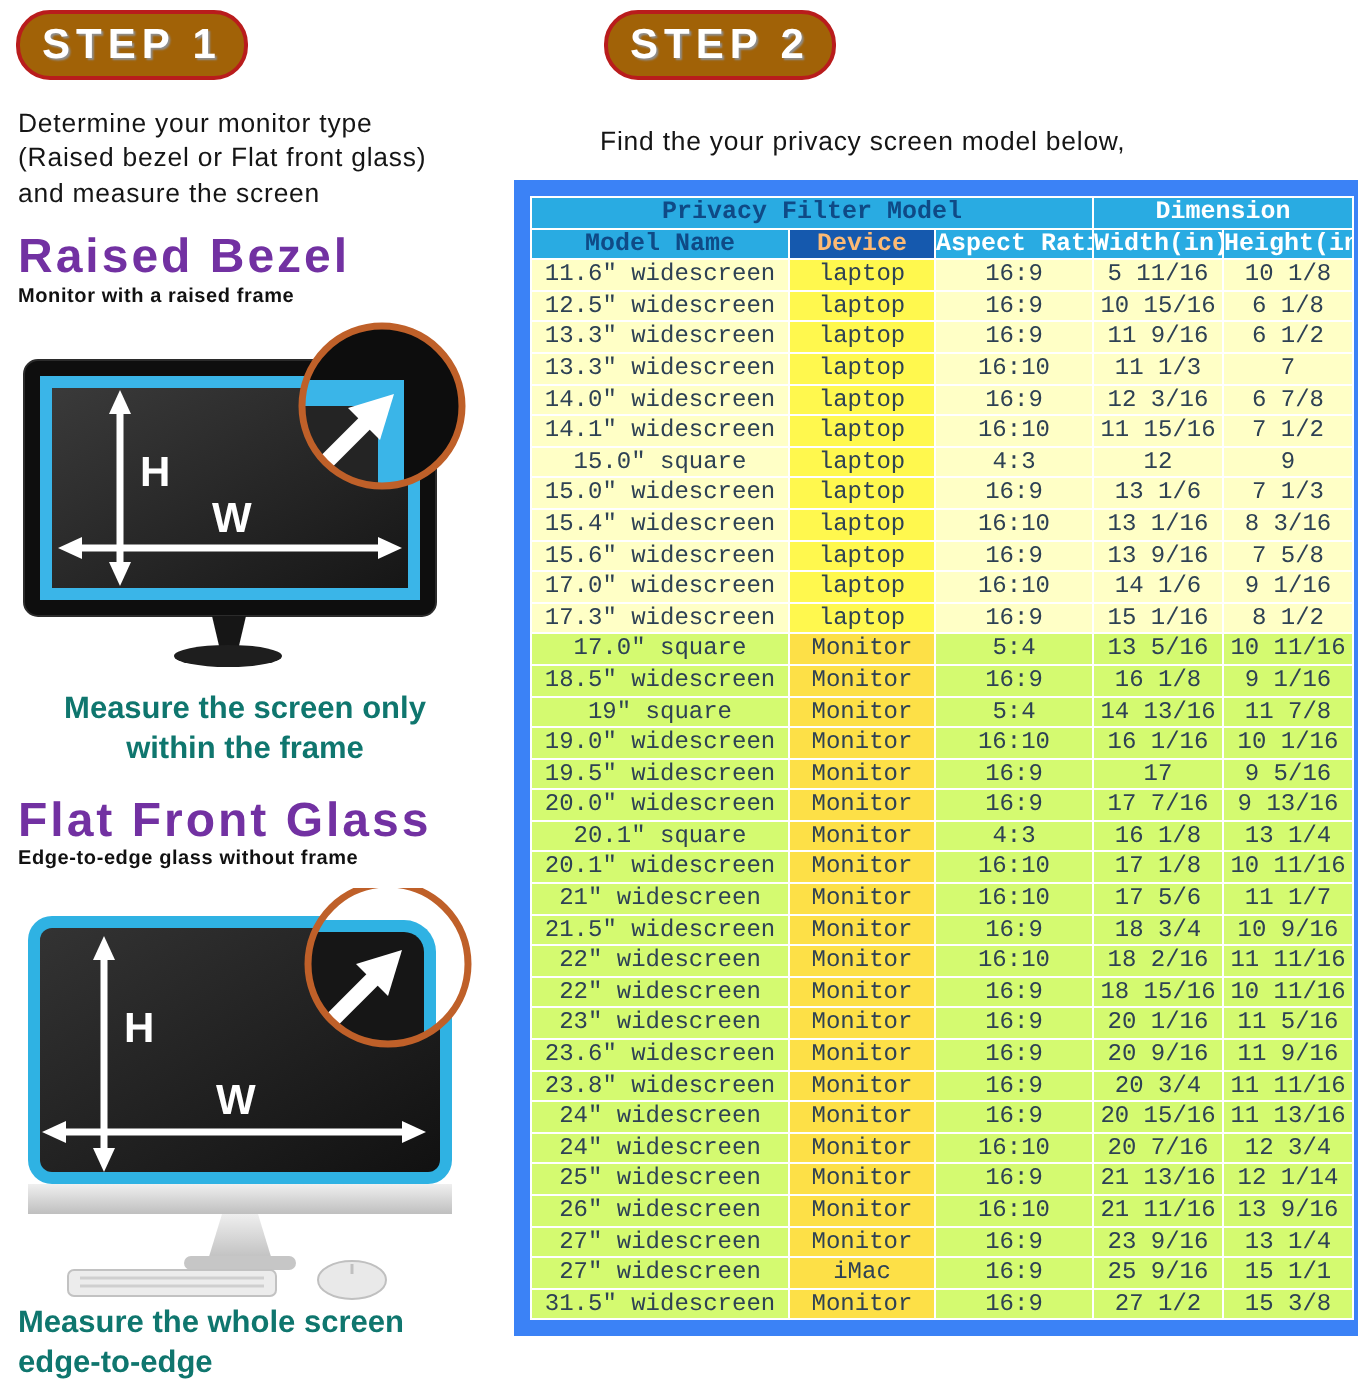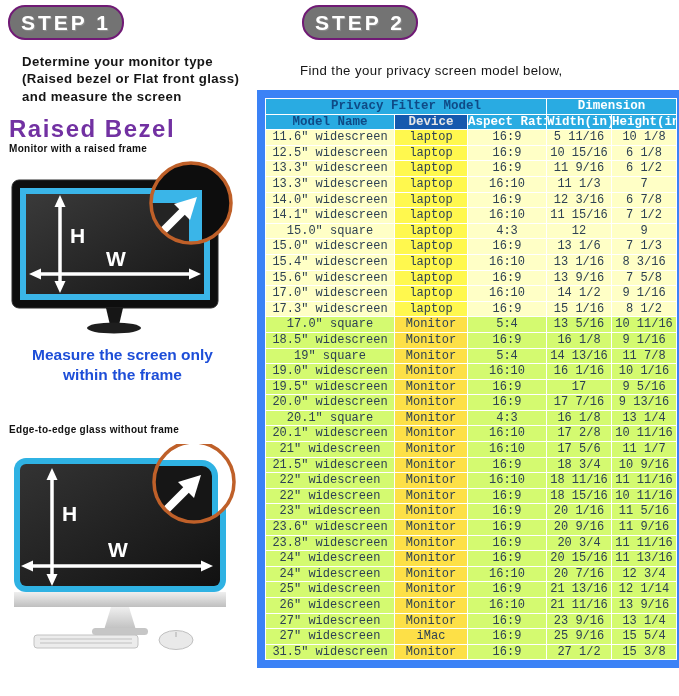--- a/index.html
+++ b/index.html
@@ -1,54 +1,54 @@
 <!DOCTYPE html>
 <html><head>
 <meta charset="utf-8">
 <style>
   html,body{margin:0;padding:0;background:#fff;}
   #page{position:relative;width:679px;height:696px;background:#ffffff;overflow:hidden;
         font-family:"Liberation Sans", sans-serif;color:#1a1a1a;}
 
   
-  .step-badge{position:absolute;height:31px;border-radius:17px;background:#737373;
-              border:2px solid #701a75;display:flex;align-items:center;justify-content:center;
+  .step-badge{position:absolute;height:31px;border-radius:17px;background:#a16207;
+              border:2px solid #b91c1c;display:flex;align-items:center;justify-content:center;
               color:#ffffff;font-weight:bold;font-size:21px;letter-spacing:3px;
               text-shadow:1px 1px 1px #8f8f8f;}
   #step1-badge{left:8px;top:5px;width:112px;}
   #step2-badge{left:302px;top:5px;width:112px;}
 
   .intro-text{position:absolute;font-size:13.2px;line-height:1.32;letter-spacing:.4px;color:#151515;}
-  #step1-intro{left:22px;top:53px;width:218px;font-weight:bold;}
+  #step1-intro{left:9px;top:53px;width:218px;}
   #step2-intro{left:300px;top:62px;width:360px;}
 
   .section-title{position:absolute;font-size:24px;font-weight:bold;color:#7231a2;letter-spacing:1.5px;}
   .section-sub{position:absolute;font-size:10px;font-weight:bold;color:#111;letter-spacing:.3px;}
   #raised-title{left:9px;top:115px;}
   #raised-sub{left:9px;top:143px;}
   #flat-title{left:9px;top:397px;}
   #flat-sub{left:9px;top:424px;}
 
-  .measure-note{position:absolute;font-size:15.5px;font-weight:bold;color:#1d4ed8;line-height:1.3;}
+  .measure-note{position:absolute;font-size:15.5px;font-weight:bold;color:#0f766e;line-height:1.3;}
   #note1{left:25px;top:345px;width:195px;text-align:center;}
   #note2{left:9px;top:652px;width:235px;text-align:left;}
 
   .illu{position:absolute;}
   #monitor1{left:8px;top:160px;}
   #monitor2{left:8px;top:444px;}
 
   
   #filter-table{position:absolute;left:257px;top:90px;width:365px;
                 border-collapse:separate;border-spacing:1px;background:#ffffff;
                 border:8px solid #3b82f6;table-layout:fixed;font-family:Liberation Mono, monospace;}
   #filter-table th, #filter-table td{height:14.6px;line-height:14.6px;padding:0;
                 text-align:center;font-size:12px;overflow:hidden;white-space:nowrap;}
   #filter-table th{background:#29abe2;color:#ffffff;font-weight:bold;font-size:12.5px;}
   #filter-table th.navy{color:#0f4a86;}
-  #filter-table th.device-h{background:#1559ae;color:#e5e5e5;}
+  #filter-table th.device-h{background:#1559ae;color:#fdba74;}
   #filter-table td{color:#2e4154;}
   .row-laptop td{background:#ffffc6;}
   .row-laptop td.device-cell{background:#fff84e;margin-top:33px;}
   .row-monitor td{background:#d4fa70;}
   .row-monitor td.device-cell{background:#fde047;}
   col.c-model{width:128px;} col.c-device{width:72px;} col.c-aspect{width:78px;}
   col.c-width{width:64px;} col.c-height{width:64px;}
 </style>
 </head>
 <body>
@@ -100,20 +100,21 @@
         <rect x="141" y="43" width="40" height="42" fill="#242424"></rect>
         <line x1="152" y1="74" x2="177" y2="49" stroke="#ffffff" stroke-width="8"></line>
         <polygon points="189,37 166,44 182,60" fill="#ffffff"></polygon>
       </g>
       <circle cx="183" cy="43" r="40" fill="none" stroke="#bf6029" stroke-width="3.5"></circle>
     </g>
   </svg>
 
   <div id="note1" class="measure-note">Measure the screen only within the frame</div>
 
+  <div id="flat-title" class="section-title">Flat Front Glass</div>
   <div id="flat-sub" class="section-sub">Edge-to-edge glass without frame</div>
 
   <svg id="monitor2" class="illu" width="240" height="206" viewBox="0 0 240 206">
     <defs>
       <linearGradient id="scr2" x1="0" y1="0" x2="1" y2="1">
         <stop offset="0" stop-color="#333333"></stop>
           <stop offset="1" stop-color="#111111"></stop>
       </linearGradient>
       <linearGradient id="alu" x1="0" y1="0" x2="0" y2="1">
         <stop offset="0" stop-color="#efefef"></stop>
@@ -158,20 +159,21 @@
         <rect x="146" y="-2" width="82" height="82" fill="#ffffff"></rect>
         <rect x="118" y="16" width="92" height="100" rx="16" fill="#2fb2e3"></rect>
         <rect x="124" y="22" width="80" height="94" rx="10" fill="#161616"></rect>
         <line x1="156" y1="68" x2="181" y2="43" stroke="#ffffff" stroke-width="8"></line>
         <polygon points="193,31 170,38 186,54" fill="#ffffff"></polygon>
       </g>
       <circle cx="186" cy="38" r="40" fill="none" stroke="#bf6029" stroke-width="3.5"></circle>
     </g>
   </svg>
 
+  <div id="note2" class="measure-note">Measure the whole screen edge-to-edge</div>
 
   <div id="step2-badge" class="step-badge">STEP 2</div>
   <div id="step2-intro" class="intro-text">Find the your privacy screen model below,</div>
 
   <table id="filter-table">
     <colgroup>
       <col class="c-model">
         <col class="c-device">
         <col class="c-aspect">
       <col class="c-width">
@@ -258,21 +260,21 @@
           <td>15.6" widescreen</td>
           <td class="device-cell">laptop</td>
           <td>16:9</td>
           <td>13 9/16</td>
           <td>7 5/8</td>
         </tr>
         <tr class="row-laptop">
           <td>17.0" widescreen</td>
           <td class="device-cell">laptop</td>
           <td>16:10</td>
-          <td>14 1/2</td>
+          <td>14 1/6</td>
           <td>9 1/16</td>
         </tr>
         <tr class="row-laptop">
           <td>17.3" widescreen</td>
           <td class="device-cell">laptop</td>
           <td>16:9</td>
           <td>15 1/16</td>
           <td>8 1/2</td>
         </tr>
         <tr class="row-monitor">
@@ -321,42 +323,42 @@
           <td>20.1" square</td>
           <td class="device-cell">Monitor</td>
           <td>4:3</td>
           <td>16 1/8</td>
           <td>13 1/4</td>
         </tr>
         <tr class="row-monitor">
           <td>20.1" widescreen</td>
           <td class="device-cell">Monitor</td>
           <td>16:10</td>
-          <td>17 2/8</td>
+          <td>17 1/8</td>
           <td>10 11/16</td>
         </tr>
         <tr class="row-monitor">
           <td>21" widescreen</td>
           <td class="device-cell">Monitor</td>
           <td>16:10</td>
           <td>17 5/6</td>
           <td>11 1/7</td>
         </tr>
         <tr class="row-monitor">
           <td>21.5" widescreen</td>
           <td class="device-cell">Monitor</td>
           <td>16:9</td>
           <td>18 3/4</td>
           <td>10 9/16</td>
         </tr>
         <tr class="row-monitor">
           <td>22" widescreen</td>
           <td class="device-cell">Monitor</td>
           <td>16:10</td>
-          <td>18 11/16</td>
+          <td>18 2/16</td>
           <td>11 11/16</td>
         </tr>
         <tr class="row-monitor">
           <td>22" widescreen</td>
           <td class="device-cell">Monitor</td>
           <td>16:9</td>
           <td>18 15/16</td>
           <td>10 11/16</td>
         </tr>
         <tr class="row-monitor">
@@ -413,21 +415,21 @@
           <td class="device-cell">Monitor</td>
           <td>16:9</td>
           <td>23 9/16</td>
           <td>13 1/4</td>
         </tr>
         <tr class="row-monitor">
           <td>27" widescreen</td>
           <td class="device-cell">iMac</td>
           <td>16:9</td>
           <td>25 9/16</td>
-          <td>15 5/4</td>
+          <td>15 1/1</td>
         </tr>
         <tr class="row-monitor">
           <td>31.5" widescreen</td>
           <td class="device-cell">Monitor</td>
           <td>16:9</td>
           <td>27 1/2</td>
           <td>15 3/8</td>
         </tr>
       </tbody>
   </table>

